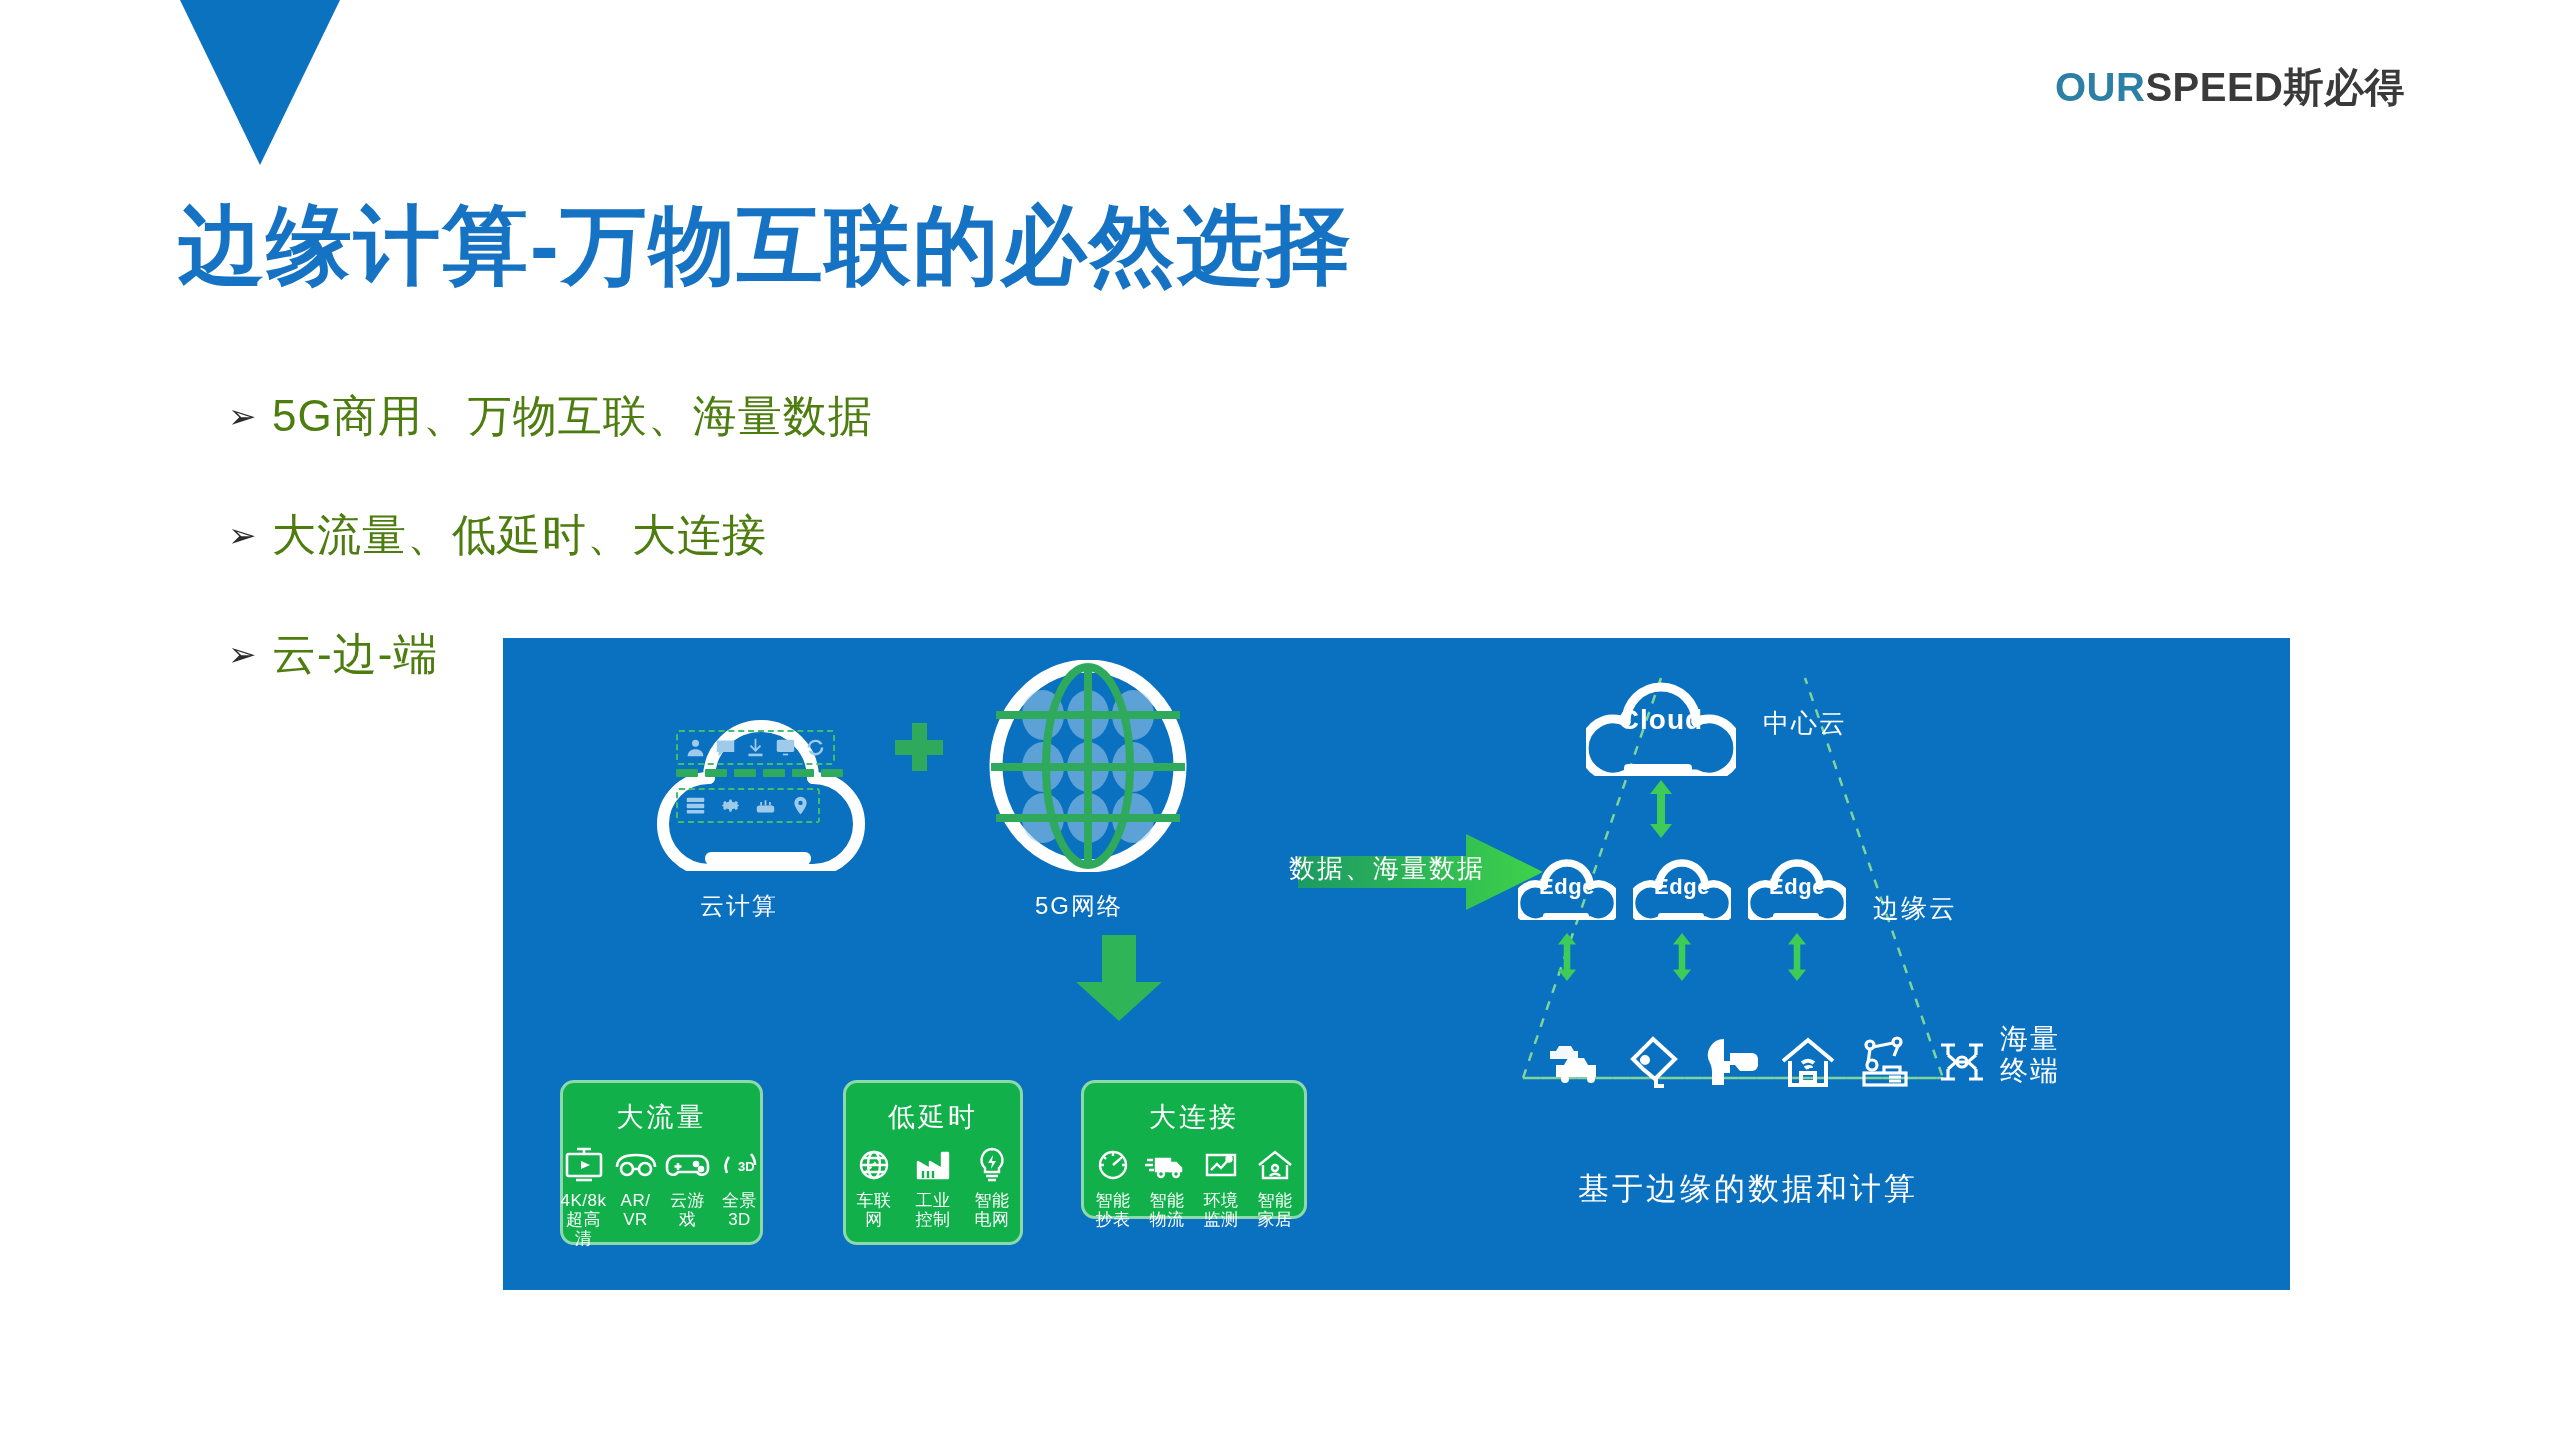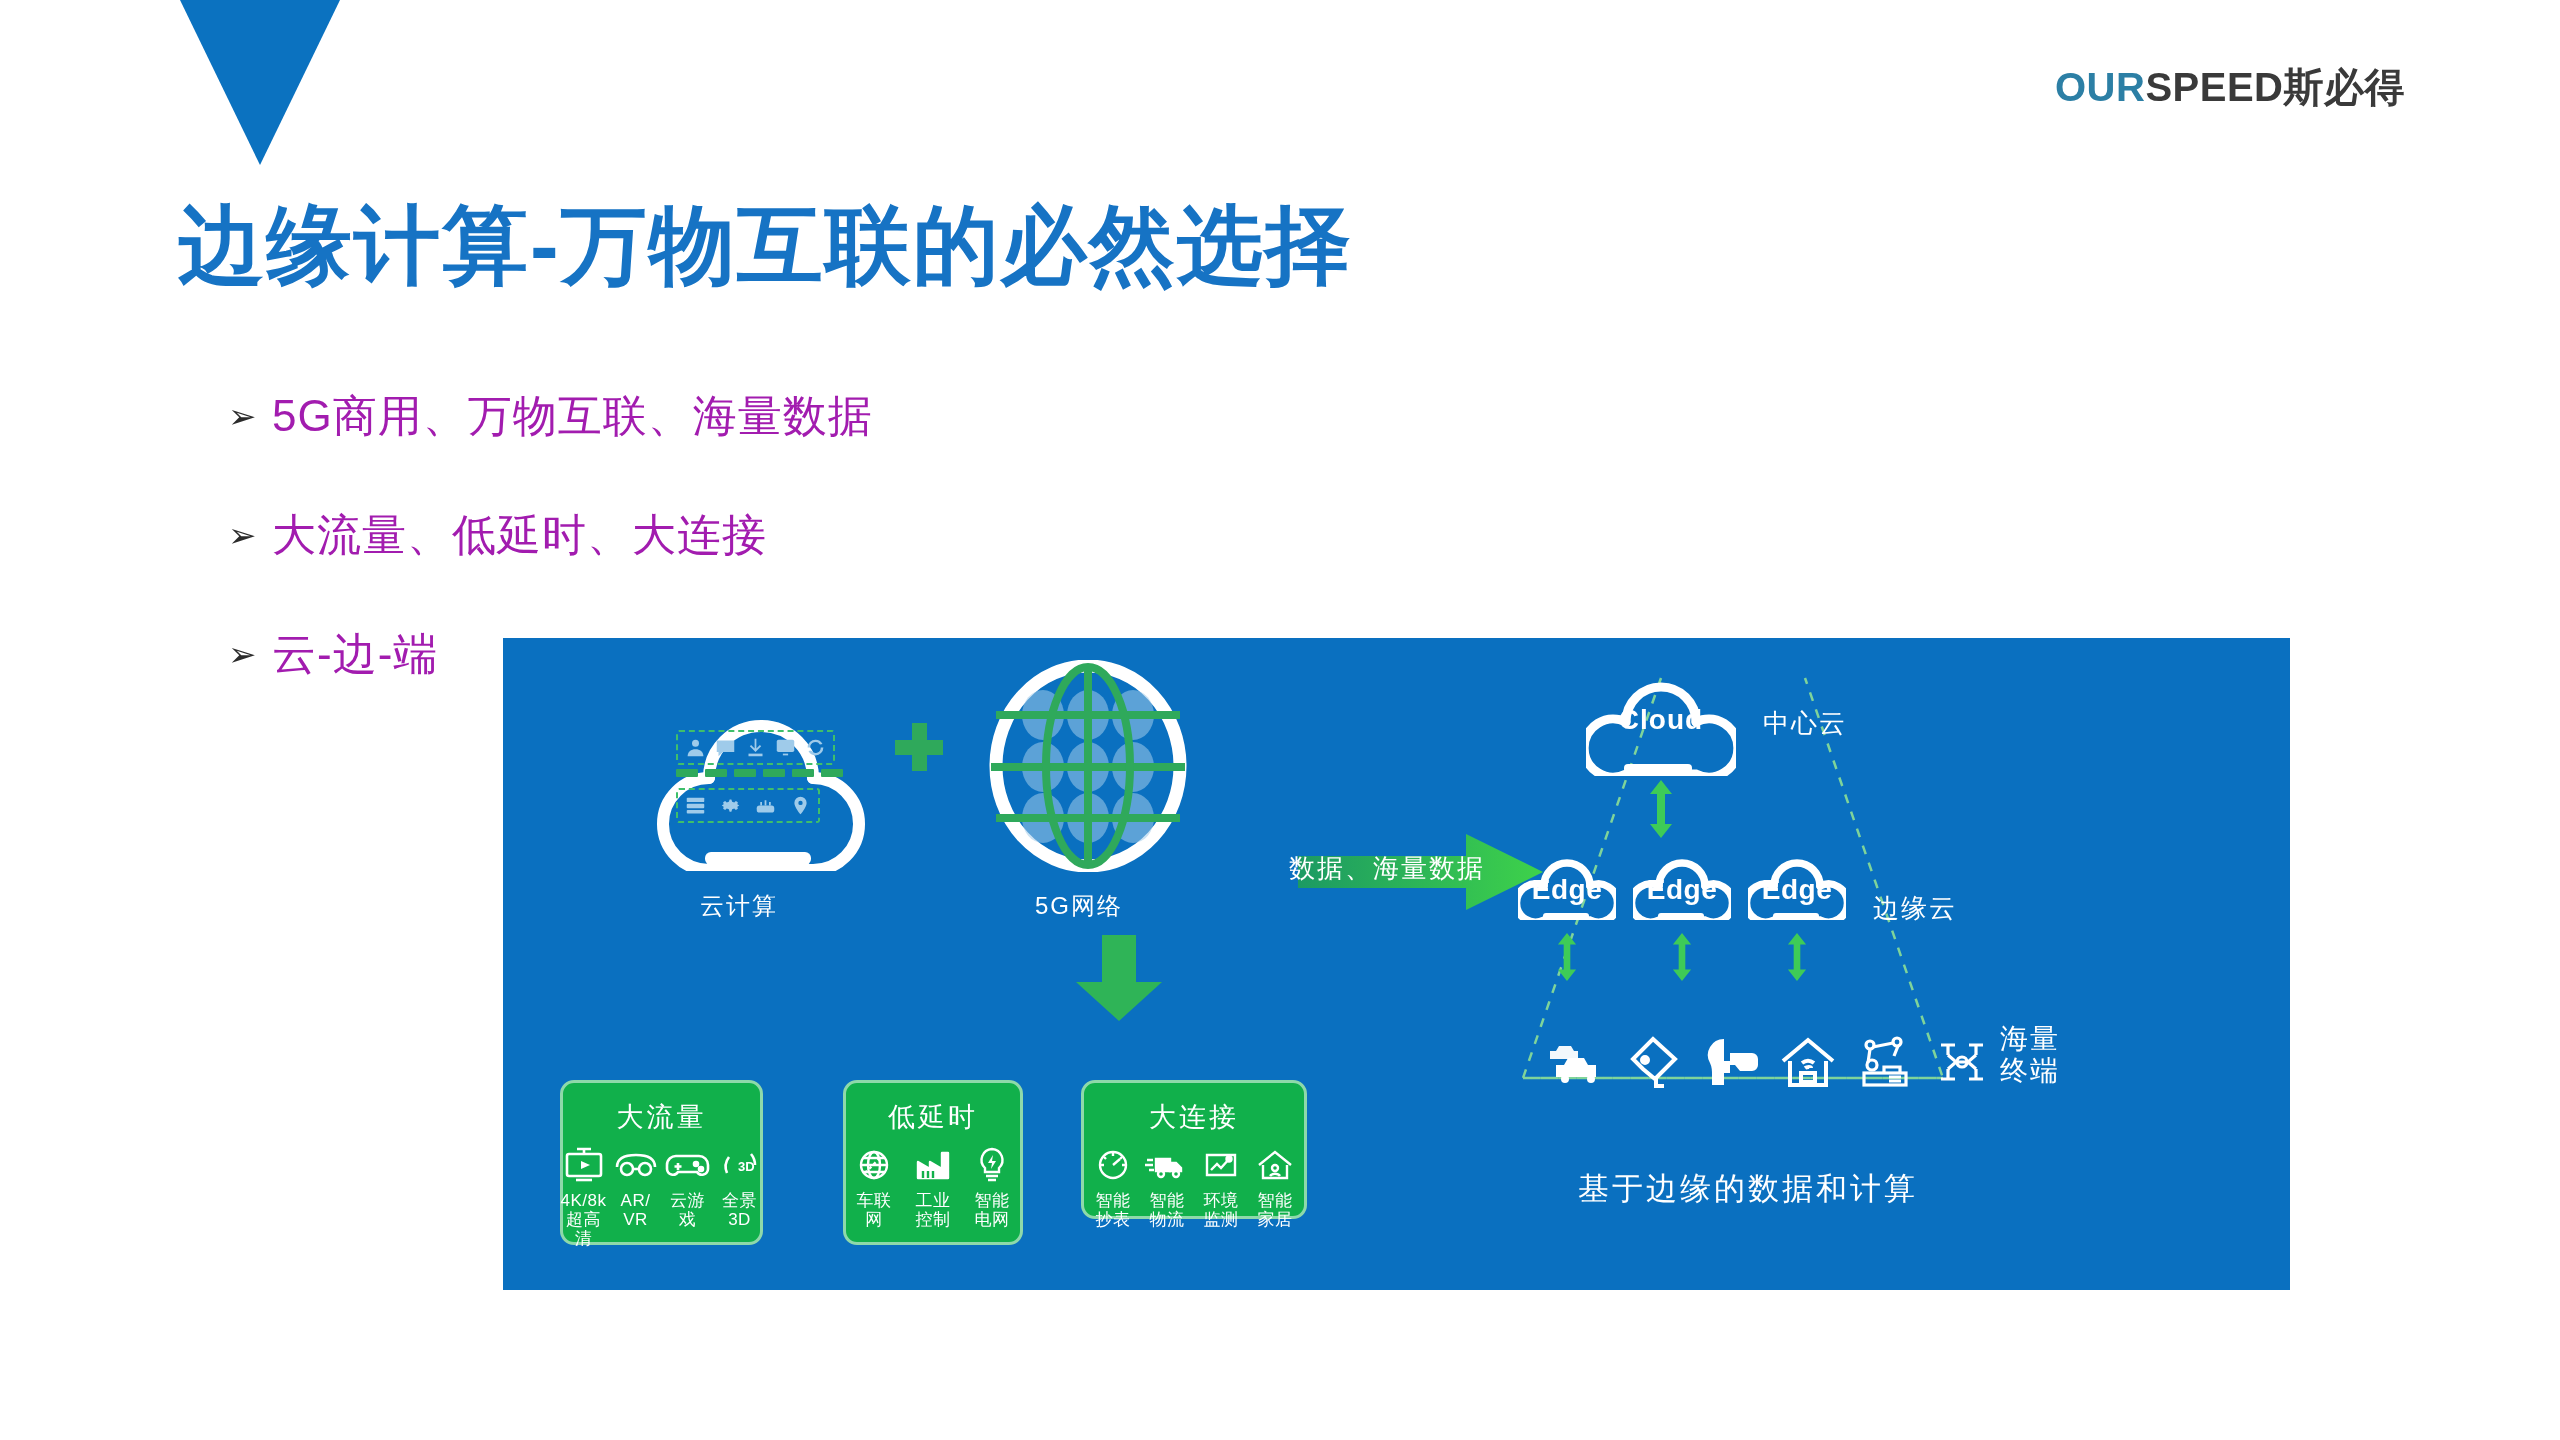--- a/index.html
+++ b/index.html
@@ -18,21 +18,21 @@
   .logo .speed{color:#3A3A3A;}
 
   
   .slide-title{position:absolute;left:178px;top:188px;font-size:86px;font-weight:700;
         color:#1673C4;letter-spacing:2px;white-space:nowrap;}
 
   
   .bullets{position:absolute;left:228px;top:385px;}
   .bullet{display:flex;align-items:center;height:62px;margin-bottom:57px;}
   .bullet .marker{width:44px;font-size:34px;color:#2b2b2b;line-height:1;}
-  .bullet .btext{font-size:44px;color:#a21caf;white-space:nowrap;letter-spacing:1px;}
+  .bullet .btext{font-size:44px;color:#4d7c0f;white-space:nowrap;letter-spacing:1px;}
 
   
   .diagram{position:absolute;left:503px;top:638px;width:1787px;height:652px;
            background:#0A70C0;overflow:hidden;}
   .cap{position:absolute;font-size:24px;color:#ffffff;white-space:nowrap;letter-spacing:2px;}
 
   
   .cloudbig{position:absolute;left:142px;top:28px;width:230px;height:205px;}
   .icon-row{position:absolute;display:flex;gap:9px;align-items:center;
             border:2px dashed #3FBF6B;padding:5px 7px;border-radius:3px;}
@@ -67,21 +67,21 @@
   .citem{width:74px;text-align:center;}
   .citem svg{width:46px;height:40px;display:block;margin:0 auto 6px;}
   .citem .clabel{font-size:17px;color:#ffffff;line-height:1.12;letter-spacing:.5px;}
 
   
   .cloudC{position:absolute;left:1083px;top:22px;width:150px;height:116px;}
   .cloudC .ctxt{position:absolute;left:0;right:0;top:44px;text-align:center;
       font-size:28px;font-weight:700;color:#fff;letter-spacing:1px;}
   .edge{position:absolute;width:98px;height:76px;}
   .edge .etxt{position:absolute;left:0;right:0;top:30px;text-align:center;
-      font-size:28px;font-weight:700;color:#fff;letter-spacing:.5px;}
+      font-size:22px;font-weight:700;color:#fff;letter-spacing:.5px;}
 
   .updown{position:absolute;width:26px;height:58px;}
   .term{position:absolute;width:62px;height:58px;}
   .tri-dash{position:absolute;left:1000px;top:20px;width:480px;height:440px;}
   .footnote{position:absolute;left:0;right:0;top:530px;text-align:center;
       font-size:31px;color:#ffffff;letter-spacing:3px;}
   .footwrap{position:absolute;left:995px;top:0;width:500px;}
 </style>
 </head>
 <body>

